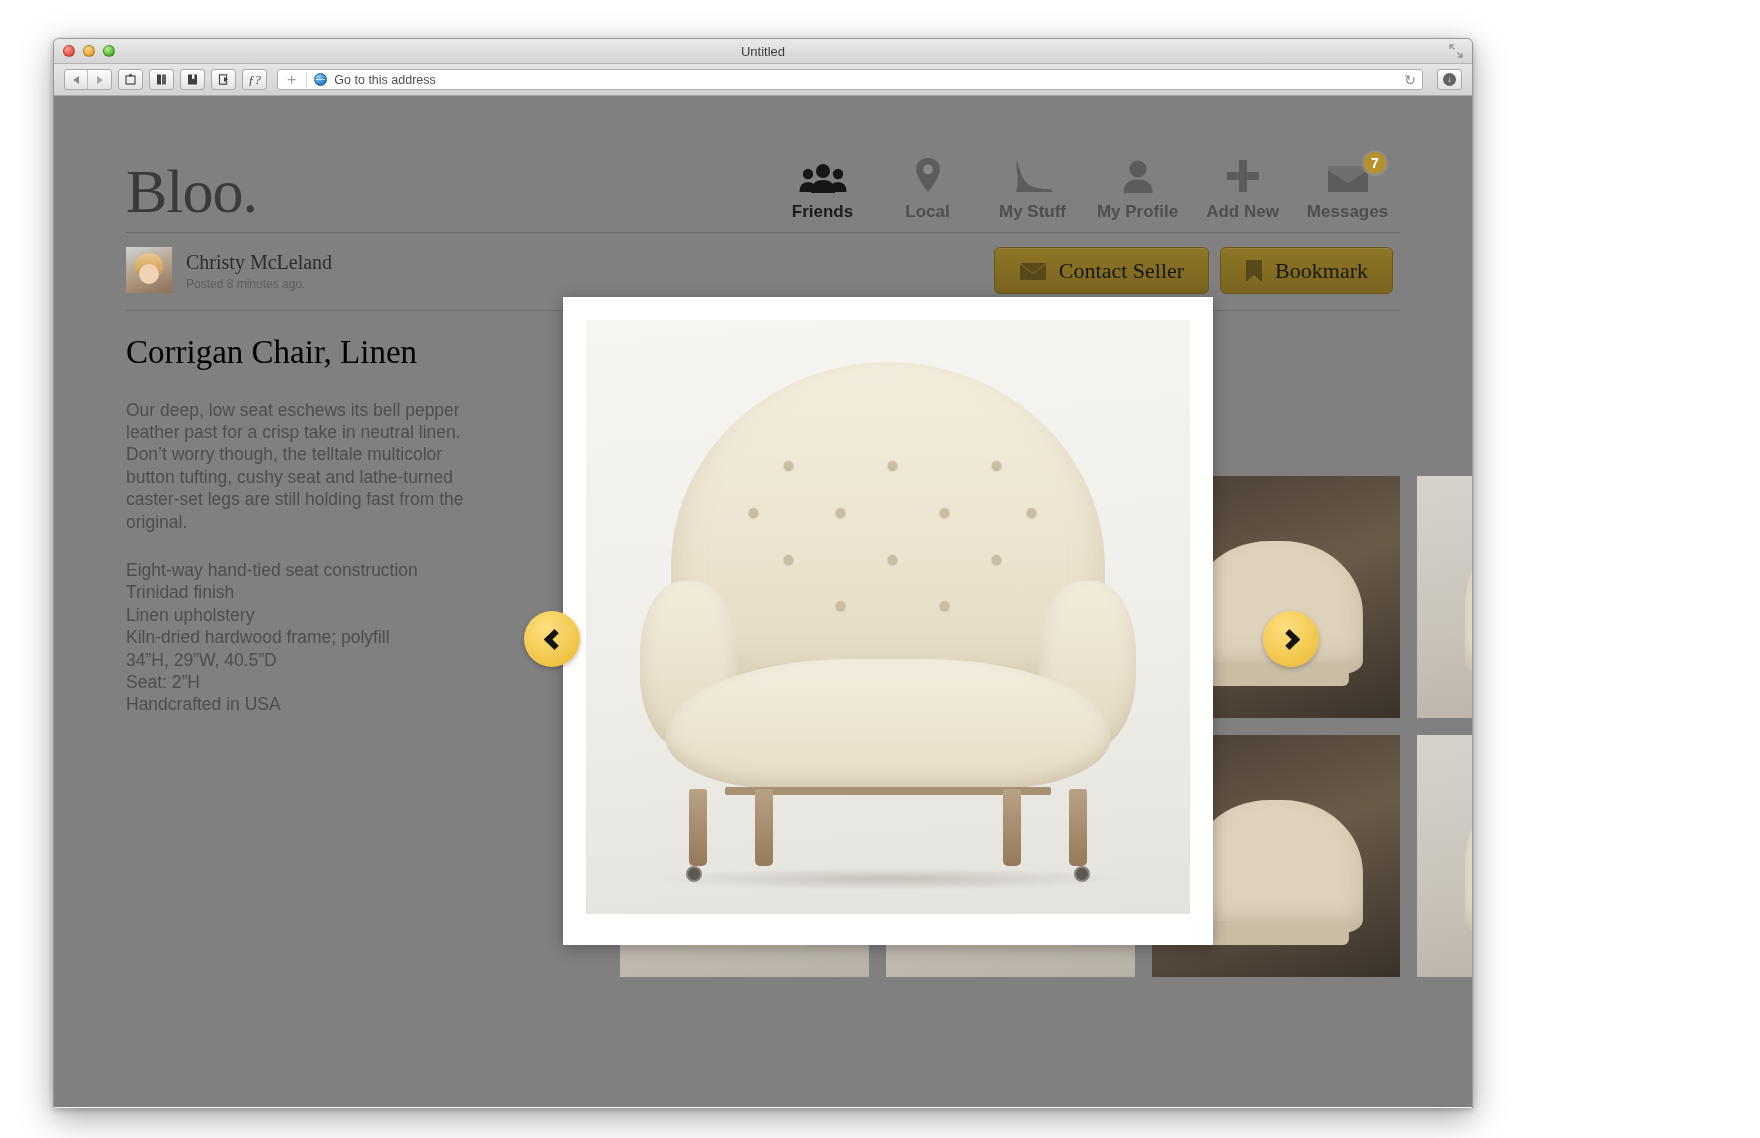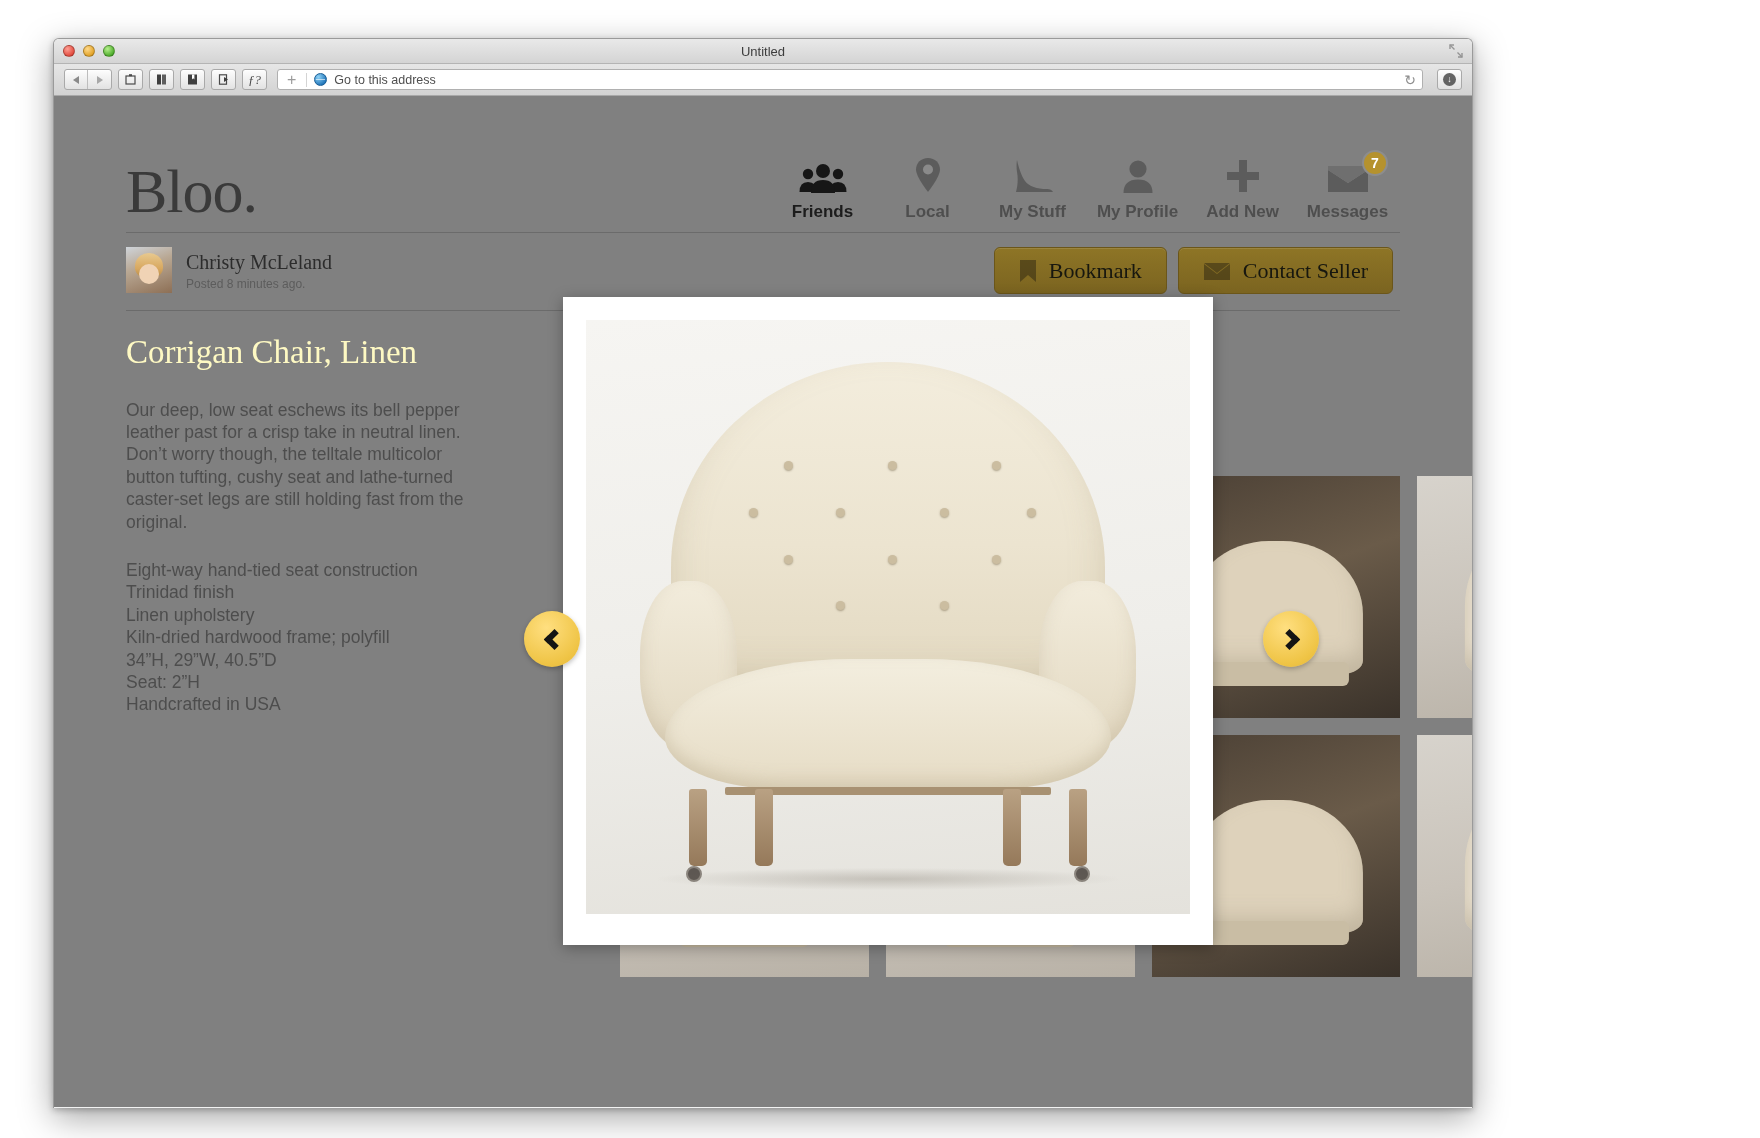--- a/index.html
+++ b/index.html
@@ -218,21 +218,21 @@
     font-size: 22px; color: #17170f;
     box-shadow: 0 1px 0 rgba(255,255,255,.12) inset;
   }
   .btn-ico { opacity: .5; display:flex; align-items:center; }
 
   
   #product-area { display: flex; gap: 0; padding-top: 22px; }
   #product-left { width: 400px; flex: none; }
   #product-title {
     font-family: "Liberation Serif", serif;
-    font-size: 33px; color: #fef9c3; line-height: 1.2;
+    font-size: 33px; color: #000000; line-height: 1.2;
   }
   #product-price {
     font-family: "Liberation Serif", serif;
     font-size: 33px; color: #262626; line-height: 1.2;
   }
   #product-desc {
     margin-top: 26px;
     font-family: "Liberation Sans", sans-serif;
     font-size: 17.5px; color: #4d4d4d; line-height: 1.28;
     width: 365px;
@@ -528,35 +528,35 @@
             <div id="avatar" title="Christy McLeland avatar"></div>
             <div>
               <div id="seller-name">Christy McLeland</div>
               <div id="seller-posted">Posted 8 minutes ago.</div>
             </div>
           </div>
 
           <div id="seller-actions">
             <div class="action-btn">
               <span class="btn-ico">
-                <svg width="18" height="24" viewBox="0 0 18 24">
-                  <path d="M1 1 h16 v22 l-8 -7 l-8 7 z" fill="#2c2512"></path>
-                </svg>
-              </span>
-              <span>Bookmark</span>
-            </div>
-
-            <div class="action-btn">
-              <span class="btn-ico">
                 <svg width="28" height="20" viewBox="0 0 28 20">
                   <path d="M1 3 L14 13 L27 3 L27 19 L1 19 z" fill="#2c2512"></path>
                   <path d="M1 2 L27 2 L14 12 z" fill="#2c2512"></path>
                 </svg>
               </span>
               <span>Contact Seller</span>
+            </div>
+
+            <div class="action-btn">
+              <span class="btn-ico">
+                <svg width="18" height="24" viewBox="0 0 18 24">
+                  <path d="M1 1 h16 v22 l-8 -7 l-8 7 z" fill="#2c2512"></path>
+                </svg>
+              </span>
+              <span>Bookmark</span>
             </div>
           </div>
         </div>
 
         <div class="divider"></div>
 
         <div id="product-area">
           <div id="product-left">
             <div id="product-title">Corrigan Chair, Linen</div>
             <div id="product-desc">Our deep, low seat eschews its bell pepper leather past for a crisp take in neutral linen. Don’t worry though, the telltale multicolor button tufting, cushy seat and lathe-turned caster-set legs are still holding fast from the original.</div>

